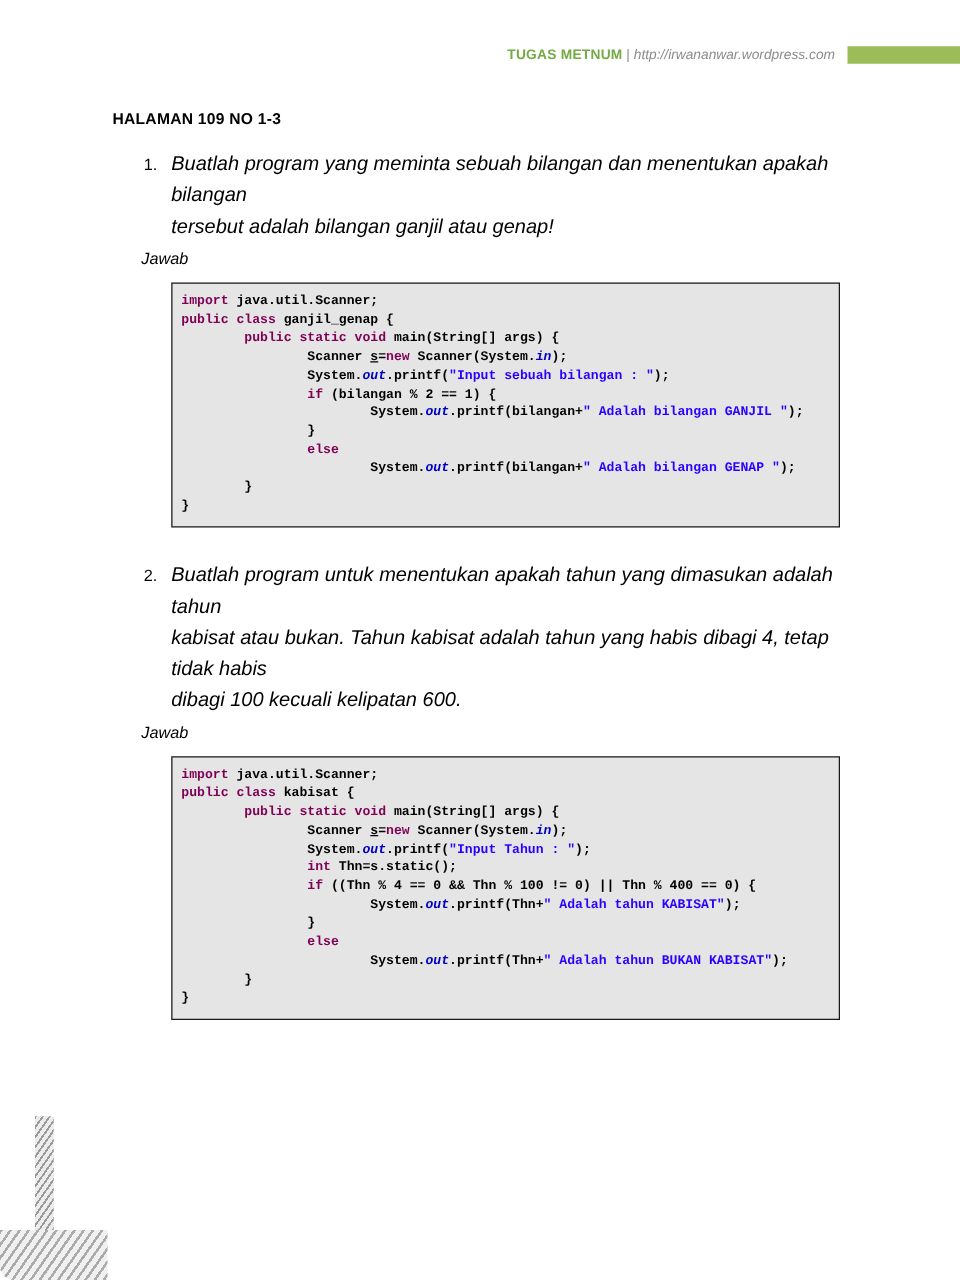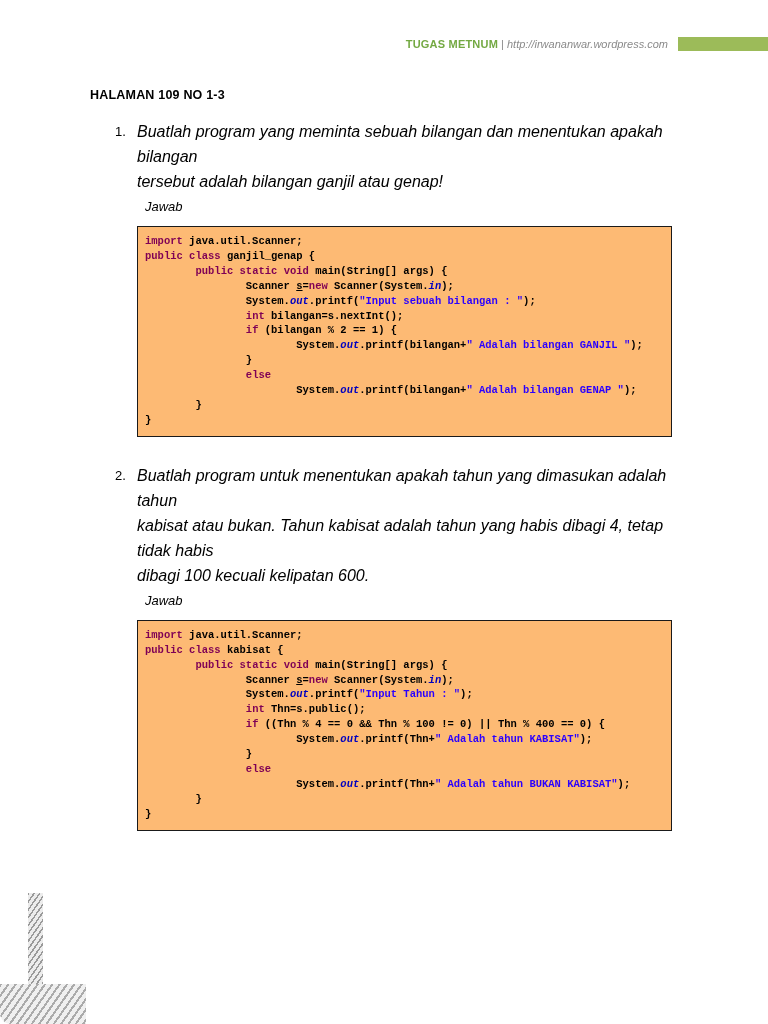--- a/index.html
+++ b/index.html
@@ -16,27 +16,27 @@
   .header-url   { color:var(--header_gray); font-style:italic; }
   .header-bar   { position:absolute; top:37px; right:0; width:90px; height:14px; background:var(--bar_green); }
 
   
   .content { position:absolute; left:90px; top:88px; width:600px; }
   .doc-heading { font-size:12.5px; font-weight:bold; letter-spacing:.2px; margin-bottom:17px; }
 
   .qrow  { display:flex; padding-left:25px; }
   .qnum  { width:22px; flex:none; font-size:13px; line-height:25px; }
   .qtext { flex:1; font-size:16px; line-height:25px; white-space:pre-line;font-style:italic; }
-  .jawab { margin-left:55px; font-style:italic; font-size:13px; line-height:25px; }
+  .jawab { margin-left:23px; font-style:italic; font-size:13px; line-height:25px; }
   .qitem-2 { margin-top:26px; }
 
   
   .code-box {
     margin-left:47px; margin-top:7px; width:535px;
-    border:1px solid #1a1a1a; background:#fdba74;
+    border:1px solid #1a1a1a; background:#e5e5e5;
     padding:7px 6px 8px 7px;
   }
   .code-line {
     font-family:"Liberation Mono", monospace;
     font-size:10.5px; line-height:14.9px; font-weight:bold;
     white-space:pre; color:#000;
   }
   .tok-p { color:#000; }
   .tok-k { color:var(--keyword); }
   .tok-s { color:var(--string); }
@@ -71,21 +71,20 @@
         <div class="qtext">Buatlah program yang meminta sebuah bilangan dan menentukan apakah bilangan
 tersebut adalah bilangan ganjil atau genap!</div>
       </div>
       <div class="jawab">Jawab</div>
       <div class="code-box">
           <div class="code-line"><span class="tok-k">import</span><span class="tok-p"> java.util.Scanner;</span></div>
           <div class="code-line"><span class="tok-k">public class</span><span class="tok-p"> ganjil_genap {</span></div>
           <div class="code-line"><span class="tok-p">        </span><span class="tok-k">public static void</span><span class="tok-p"> main(String[] args) {</span></div>
           <div class="code-line"><span class="tok-p">                Scanner </span><span class="tok-u">s</span><span class="tok-p">=</span><span class="tok-k">new</span><span class="tok-p"> Scanner(System.</span><span class="tok-f">in</span><span class="tok-p">);</span></div>
           <div class="code-line"><span class="tok-p">                System.</span><span class="tok-f">out</span><span class="tok-p">.printf(</span><span class="tok-s">"Input sebuah bilangan : "</span><span class="tok-p">);</span></div>
-          <div class="code-line"><span class="tok-p">                </span><span class="tok-k">int</span><span class="tok-p"> bilangan=s.nextInt();</span></div>
           <div class="code-line"><span class="tok-p">                </span><span class="tok-k">if</span><span class="tok-p"> (bilangan % 2 == 1) {</span></div>
           <div class="code-line"><span class="tok-p">                        System.</span><span class="tok-f">out</span><span class="tok-p">.printf(bilangan+</span><span class="tok-s">" Adalah bilangan GANJIL "</span><span class="tok-p">);</span></div>
           <div class="code-line"><span class="tok-p">                }</span></div>
           <div class="code-line"><span class="tok-p">                </span><span class="tok-k">else</span></div>
           <div class="code-line"><span class="tok-p">                        System.</span><span class="tok-f">out</span><span class="tok-p">.printf(bilangan+</span><span class="tok-s">" Adalah bilangan GENAP "</span><span class="tok-p">);</span></div>
           <div class="code-line"><span class="tok-p">        }</span></div>
           <div class="code-line"><span class="tok-p">}</span></div>
         </div>
     </div>
 
@@ -96,21 +95,21 @@
 kabisat atau bukan. Tahun kabisat adalah tahun yang habis dibagi 4, tetap tidak habis
 dibagi 100 kecuali kelipatan 600.</div>
       </div>
       <div class="jawab">Jawab</div>
       <div class="code-box">
           <div class="code-line"><span class="tok-k">import</span><span class="tok-p"> java.util.Scanner;</span></div>
           <div class="code-line"><span class="tok-k">public class</span><span class="tok-p"> kabisat {</span></div>
           <div class="code-line"><span class="tok-p">        </span><span class="tok-k">public static void</span><span class="tok-p"> main(String[] args) {</span></div>
           <div class="code-line"><span class="tok-p">                Scanner </span><span class="tok-u">s</span><span class="tok-p">=</span><span class="tok-k">new</span><span class="tok-p"> Scanner(System.</span><span class="tok-f">in</span><span class="tok-p">);</span></div>
           <div class="code-line"><span class="tok-p">                System.</span><span class="tok-f">out</span><span class="tok-p">.printf(</span><span class="tok-s">"Input Tahun : "</span><span class="tok-p">);</span></div>
-          <div class="code-line"><span class="tok-p">                </span><span class="tok-k">int</span><span class="tok-p"> Thn=s.public();</span></div>
+          <div class="code-line"><span class="tok-p">                </span><span class="tok-k">int</span><span class="tok-p"> Thn=s.static();</span></div>
           <div class="code-line"><span class="tok-p">                </span><span class="tok-k">if</span><span class="tok-p"> ((Thn % 4 == 0 &amp;&amp; Thn % 100 != 0) || Thn % 400 == 0) {</span></div>
           <div class="code-line"><span class="tok-p">                        System.</span><span class="tok-f">out</span><span class="tok-p">.printf(Thn+</span><span class="tok-s">" Adalah tahun KABISAT"</span><span class="tok-p">);</span></div>
           <div class="code-line"><span class="tok-p">                }</span></div>
           <div class="code-line"><span class="tok-p">                </span><span class="tok-k">else</span></div>
           <div class="code-line"><span class="tok-p">                        System.</span><span class="tok-f">out</span><span class="tok-p">.printf(Thn+</span><span class="tok-s">" Adalah tahun BUKAN KABISAT"</span><span class="tok-p">);</span></div>
           <div class="code-line"><span class="tok-p">        }</span></div>
           <div class="code-line"><span class="tok-p">}</span></div>
         </div>
     </div>
 

